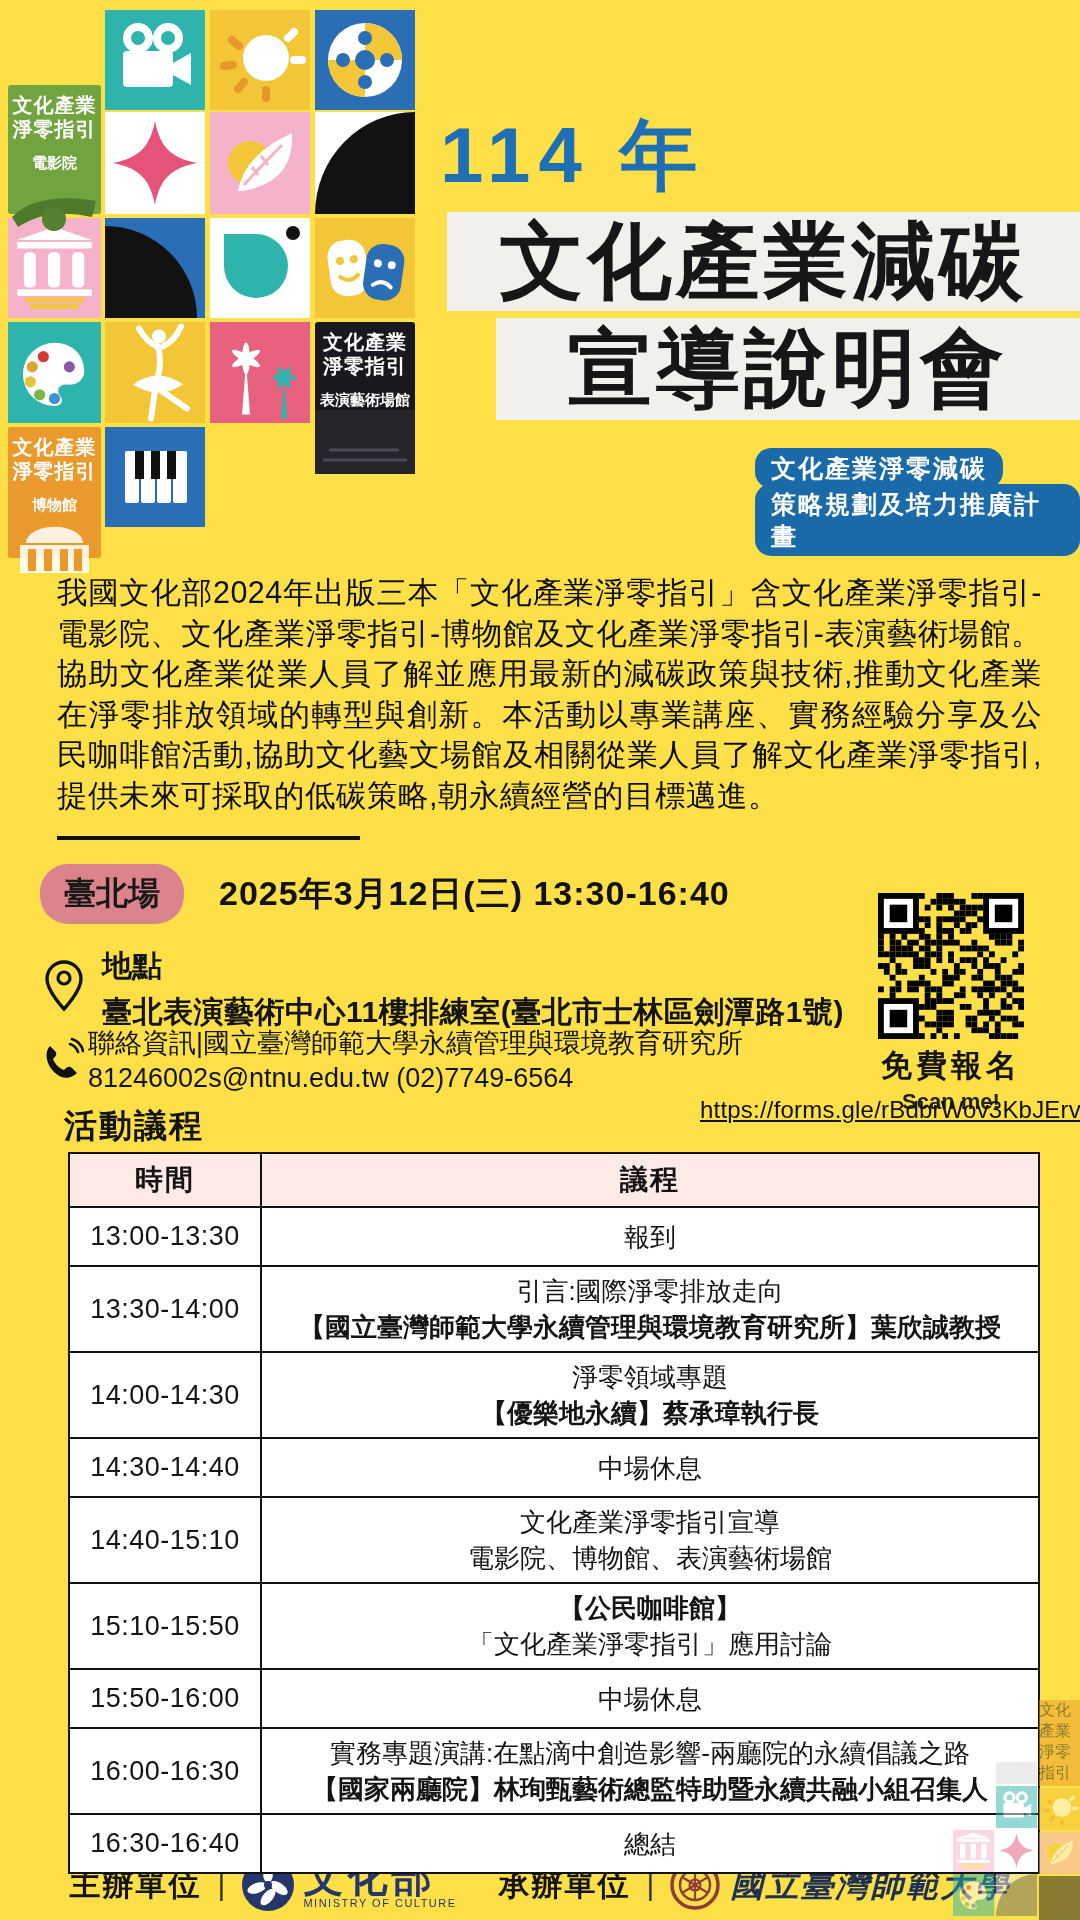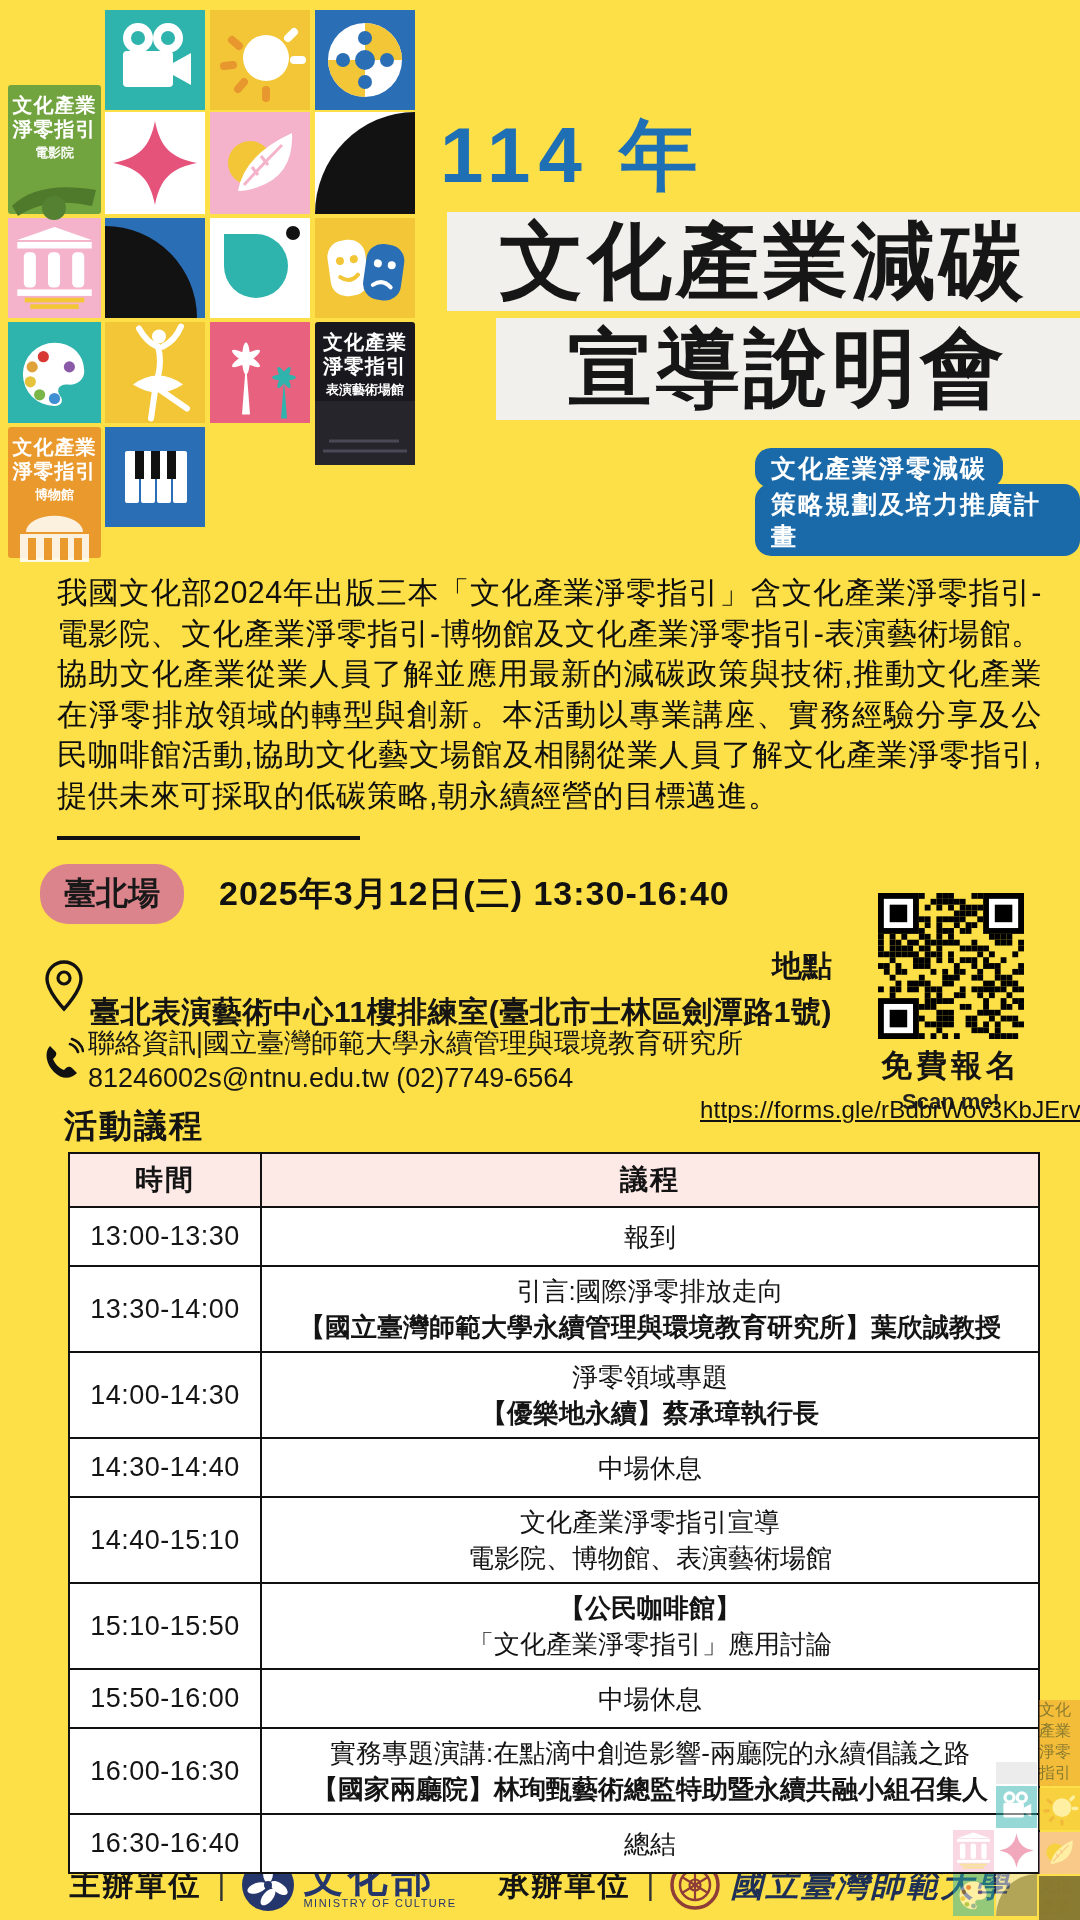--- a/index.html
+++ b/index.html
@@ -3,21 +3,21 @@
 <meta charset="utf-8">
 <style>
   html,body{margin:0;padding:0;}
   body{font-family:"Liberation Sans","DejaVu Sans",sans-serif;background:#e8e8e8;}
   .page{position:relative;width:1080px;height:1920px;background:#fde047;overflow:hidden;margin:0 auto;color:#141414;}
   
   .tile{position:absolute;overflow:hidden;}
   .tile svg{display:block;width:100%;height:100%;}
   .cover{position:absolute;display:flex;flex-direction:column;align-items:center;padding-top:8px;box-sizing:border-box;text-align:center;border-radius:3px;}
   .cover .t{font-weight:900;font-size:20px;line-height:24px;color:#fff;letter-spacing:1px;}
-  .cover .s{font-weight:700;font-size:13px;color:#fff;margin-top:3px;}
+  .cover .s{font-weight:700;font-size:15px;color:#fff;margin-top:13px;}
   .cover .art{margin-top:auto;width:100%;height:46%;}
   .qblack{position:absolute;right:0;bottom:0;width:100%;height:100%;background:#121212;border-top-left-radius:100%;}
   .qblack2{position:absolute;left:0;bottom:0;width:92%;height:92%;background:#121212;border-top-right-radius:100%;}
   .dropshape{position:absolute;left:14%;top:16%;width:64%;height:64%;background:#2eb3ad;border-radius:0 50% 50% 50%;}
   .dropdot{position:absolute;right:10%;top:8%;width:14%;height:14%;background:#121212;border-radius:50%;}
   
   .year{position:absolute;left:440px;top:104px;font-size:78px;font-weight:800;color:#1f6fb5;letter-spacing:8px;}
   .strip{position:absolute;background:#f2f0ec;display:flex;align-items:center;justify-content:center;}
   .strip.s1{left:447px;top:212px;width:633px;height:99px;}
   .strip.s2{left:496px;top:318px;width:584px;height:102px;}
@@ -27,21 +27,21 @@
   .badge span + span{margin-top:-4px;}
   
   .intro{position:absolute;left:57px;top:572px;width:985px;font-size:30.5px;line-height:40.5px;font-weight:500;color:#0f0f0f;letter-spacing:.5px;text-align:justify;margin:0;}
   .divider{position:absolute;left:57px;top:836px;width:303px;height:4px;background:#111;}
   
   .session{position:absolute;left:40px;top:864px;display:flex;align-items:center;}
   .pill{background:#dc848c;border-radius:28px;padding:8px 24px;font-size:32px;font-weight:800;color:#191919;}
   .date{margin-left:35px;font-size:34px;font-weight:800;letter-spacing:1px;color:#111;}
   .loc{position:absolute;left:44px;top:946px;display:flex;}
   .loc .icon{width:40px;margin-top:14px;}
-  .loc .txt{margin-left:6px;text-align:right;}
+  .loc .txt{margin-left:18px;}
   .loc .lab{font-size:30px;font-weight:800;}
   .loc .addr{font-size:30px;font-weight:800;margin-top:5px;letter-spacing:.5px;}
   .contact{position:absolute;left:40px;top:1026px;display:flex;}
   .contact .icon{width:44px;margin-top:10px;}
   .contact .txt{margin-left:4px;font-size:27px;line-height:35px;font-weight:500;color:#151515;}
   
   .qrblock{position:absolute;left:878px;top:893px;width:146px;text-align:center;}
   .qrblock svg{display:block;width:146px;height:146px;}
   .free{font-size:31px;font-weight:800;letter-spacing:4px;margin-top:6px;}
   .scan{font-size:22px;font-weight:700;color:#222;margin-top:2px;}

